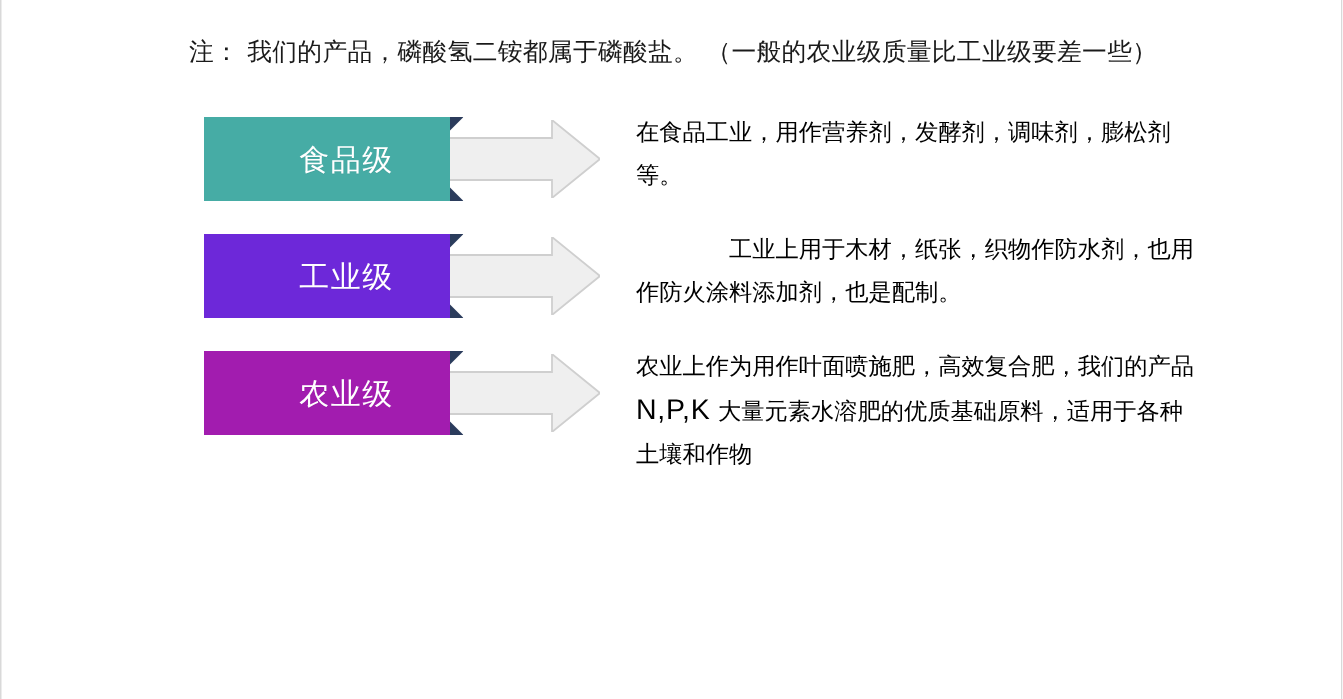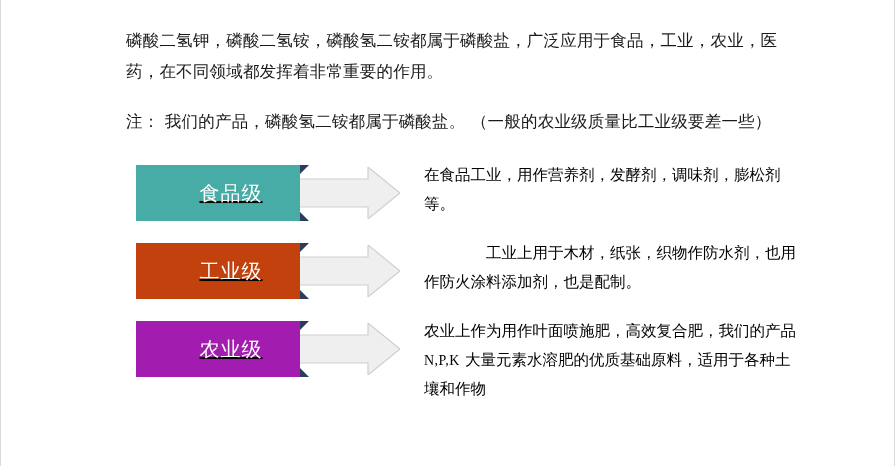--- a/index.html
+++ b/index.html
@@ -61,21 +61,20 @@
     left: 10px;
     top: 0;
     width: 164px;
     height: 56px;
     display: flex;
     align-items: center;
     justify-content: center;
     box-sizing: border-box;
     padding-left: 26px;
     z-index: 3;
-    text-decoration: underline;
   }
   .grade-label {
     color: #ffffff;
     font-size: 20px;
     letter-spacing: 1px;
     line-height: 1;
     text-shadow: 0 1px 0 rgba(0,0,0,0.06);
   }
 
   
@@ -126,34 +125,33 @@
     position: absolute;
     left: 298px;
     top: -4px;
     width: 372px;
     color: #000000;
     font-size: 15.5px;
     line-height: 29px;
     white-space: pre-wrap;
   }
   .grade-desc .ascii {
-    font-family: Liberation Serif, serif;
-    font-size: 14px;
+    font-family: Liberation Sans, sans-serif;
+    font-size: 19px;
     letter-spacing: 0.5px;
   }
 </style>
 </head>
 <body>
 
 <div class="page-edge left"></div>
 <div class="page-edge right"></div>
 
 <div class="content">
 
-  <p class="para para-1">磷酸二氢钾，磷酸二氢铵，磷酸氢二铵都属于磷酸盐，广泛应用于食品，工业，农业，医药，在不同领域都发挥着非常重要的作用。</p>
 
   <p class="para para-2">注： 我们的产品，磷酸氢二铵都属于磷酸盐。 （一般的农业级质量比工业级要差一些）</p>
 
   <div class="grades">
 
     <div class="grade-row">
       <div class="grade-block" id="block-0" style="background: rgb(70, 172, 165);">
         <span class="grade-label">食品级</span>
       </div>
       <div class="fold top"></div>
@@ -161,21 +159,21 @@
       <div class="arrow"></div>
       <div class="arrow-outline">
         <svg width="104" height="52" viewBox="0 0 104 52" xmlns="http://www.w3.org/2000/svg">
           <polygon points="0,12 72,12 72,0 104,26 72,52 72,40 0,40" fill="none" stroke="#cfcfcf" stroke-width="1.2"></polygon>
         </svg>
       </div>
       <div class="grade-desc">在食品工业，用作营养剂，发酵剂，调味剂，膨松剂等。</div>
     </div>
 
     <div class="grade-row">
-      <div class="grade-block" id="block-1" style="background: #c2410c;">
+      <div class="grade-block" id="block-1" style="background: #6d28d9;">
         <span class="grade-label">工业级</span>
       </div>
       <div class="fold top"></div>
       <div class="fold bottom"></div>
       <div class="arrow"></div>
       <div class="arrow-outline">
         <svg width="104" height="52" viewBox="0 0 104 52" xmlns="http://www.w3.org/2000/svg">
           <polygon points="0,12 72,12 72,0 104,26 72,52 72,40 0,40" fill="none" stroke="#cfcfcf" stroke-width="1.2"></polygon>
         </svg>
       </div>

